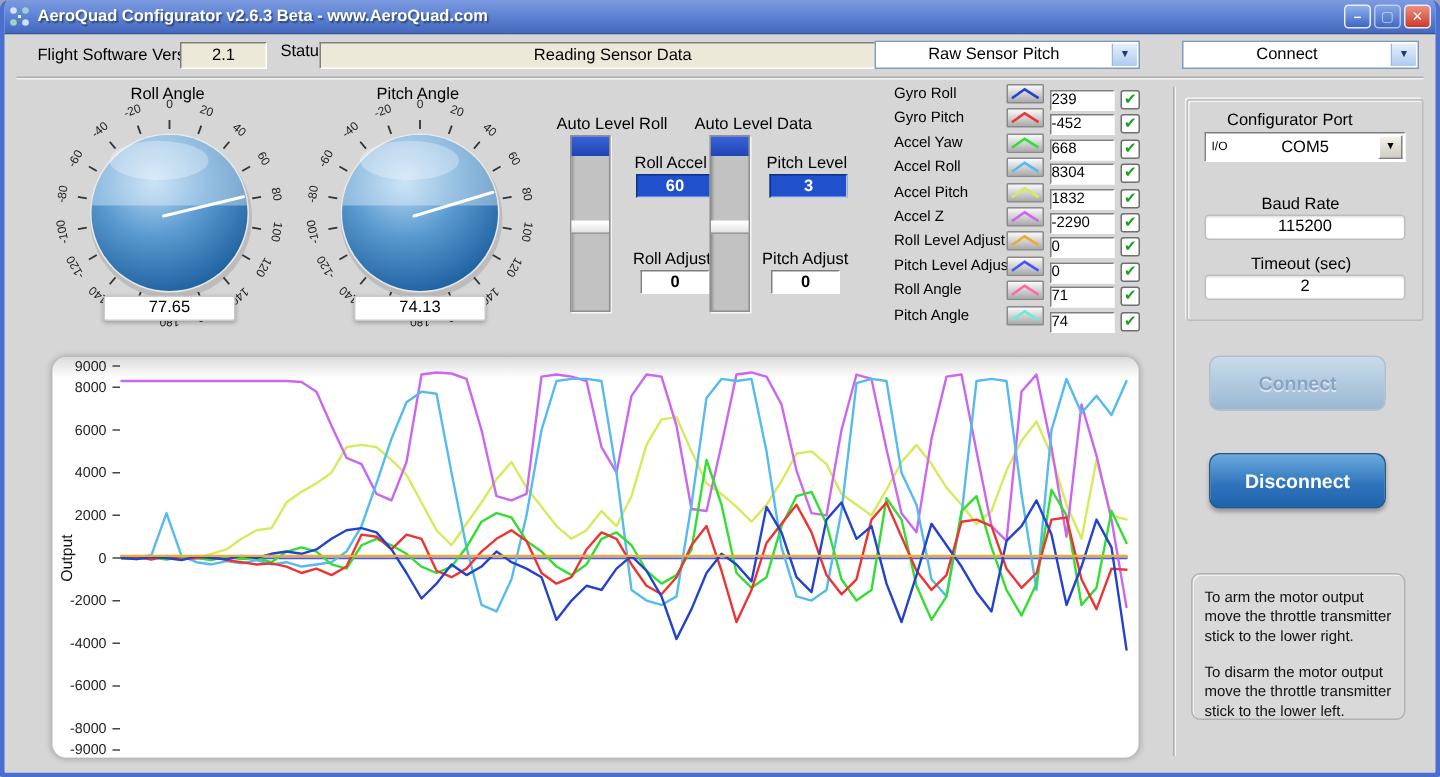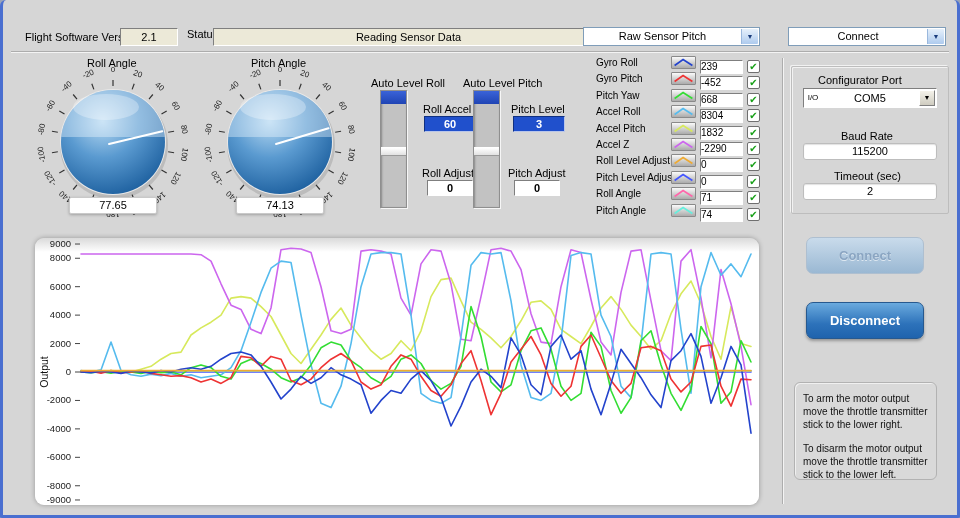--- a/index.html
+++ b/index.html
@@ -65,20 +65,35 @@
     padding:9px 8px;font-size:10px;line-height:1.32;color:#111;background:#d9d9d9;box-shadow:1px 1px 0 #f0f0f0 inset;}
   .info-box p{margin:0 0 10px 0;}
   .chart-card{position:absolute;left:32px;top:238px;width:724px;height:267px;border-radius:9px;
     background:linear-gradient(180deg,#dadada 0px,#ffffff 14px);box-shadow:0 0 5px rgba(0,0,0,.3);}
 </style>
 </head>
 <body>
 
 <div class="window">
 
+  <div class="titlebar">
+    <svg width="14" height="14" viewBox="0 0 14 14">
+      <circle cx="3" cy="3" r="2.2" fill="#cfe2f8"></circle>
+        <circle cx="11" cy="3" r="2.2" fill="#9fd2c8"></circle>
+      <circle cx="3" cy="11" r="2.2" fill="#9fd2c8"></circle>
+        <circle cx="11" cy="11" r="2.2" fill="#cfe2f8"></circle>
+      <rect x="6" y="6" width="2" height="2" fill="#e8f2fc"></rect>
+    </svg>
+    <span class="title-text">AeroQuad Configurator v2.6.3 Beta - www.AeroQuad.com</span>
+    <div class="win-btns">
+      <div class="win-btn btn-min">–</div>
+      <div class="win-btn btn-max">▢</div>
+      <div class="win-btn btn-close">✕</div>
+    </div>
+  </div>
 
   <span class="lbl" style="left:22px;top:31px;">Flight Software Version</span>
   <div class="sunken" style="left:117px;top:28px;width:58px;height:18px;line-height:16px;">2.1</div>
   <span class="lbl" style="left:184px;top:28px;">Status</span>
   <div class="sunken" style="left:210px;top:28px;width:391px;height:18px;line-height:16px;">Reading Sensor Data</div>
   <div class="combo" style="left:580px;top:27px;width:177px;">
     <span class="txt">Raw Sensor Pitch</span>
     <span class="arrow">▼</span>
   </div>
   <div class="combo" style="left:785px;top:27px;width:158px;">
@@ -205,21 +220,21 @@
   <span class="lbl" style="left:368px;top:77px;">Auto Level Roll</span>
   <div class="slider" style="left:377px;top:90px;">
     <div class="cap"></div>
     <div class="thumb"></div>
   </div>
   <span class="lbl" style="left:420px;top:103px;">Roll Accel</span>
   <div class="level-box" style="left:421px;top:116px;">60</div>
   <span class="lbl" style="left:419px;top:167px;">Roll Adjust</span>
   <div class="adjust-box" style="left:424px;top:180px;">0</div>
 
-  <span class="lbl" style="left:460px;top:77px;">Auto Level Pitch</span>
+  <span class="lbl" style="left:460px;top:77px;">Auto Level Data</span>
   <div class="slider" style="left:470px;top:90px;">
     <div class="cap"></div>
     <div class="thumb"></div>
   </div>
   <span class="lbl" style="left:508px;top:103px;">Pitch Level</span>
   <div class="level-box" style="left:510px;top:116px;">3</div>
   <span class="lbl" style="left:505px;top:167px;">Pitch Adjust</span>
   <div class="adjust-box" style="left:511px;top:180px;">0</div>
 
   <div style="position:absolute;left:593px;top:55px;width:172px;" id="sensor-list">
@@ -235,21 +250,21 @@
     <div class="sensor-row">
       <span class="s-label">Gyro Pitch</span>
       <svg class="s-icon" viewBox="0 0 25 13">
         <polyline points="2,10 12,3 23,10" fill="none" stroke-width="2" stroke="#ee3333"></polyline>
       </svg>
       <div class="s-value">-452</div>
       <div class="s-check">✔</div>
     </div>
 
     <div class="sensor-row">
-      <span class="s-label">Pitch Yaw</span>
+      <span class="s-label">Accel Yaw</span>
       <svg class="s-icon" viewBox="0 0 25 13">
         <polyline points="2,10 12,3 23,10" fill="none" stroke-width="2" stroke="#33dd33"></polyline>
       </svg>
       <div class="s-value">668</div>
       <div class="s-check">✔</div>
     </div>
 
     <div class="sensor-row">
       <span class="s-label">Accel Roll</span>
       <svg class="s-icon" viewBox="0 0 25 13">

